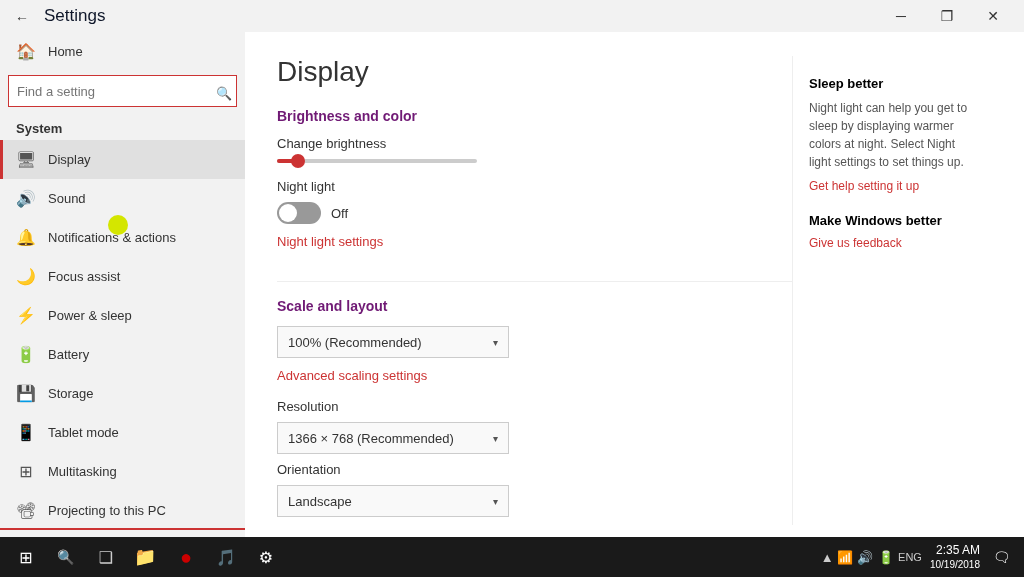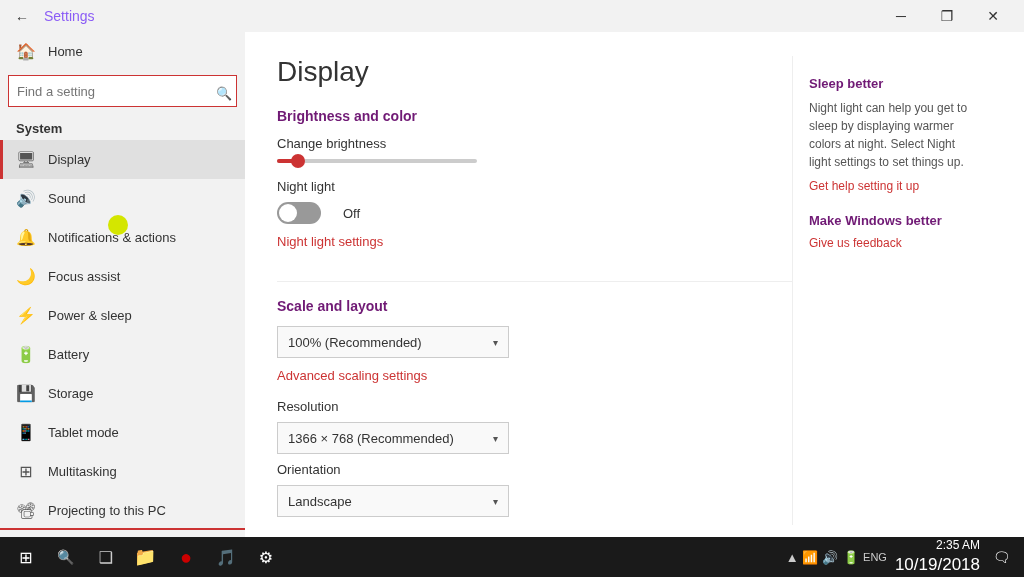--- a/index.html
+++ b/index.html
@@ -22,22 +22,22 @@
       justify-content: space-between;
       padding: 0 8px;
       flex-shrink: 0;
     }
     .title-bar-left {
       display: flex;
       align-items: center;
       gap: 8px;
     }
     .title-bar-title {
-      font-size: 14px;
-      color: #8b5cf6;
+      font-size: 17px;
+      color: #0f172a;
     }
     .title-bar-controls {
       display: flex;
       align-items: center;
     }
     .title-bar-btn {
       width: 46px;
       height: 32px;
       display: flex;
       align-items: center;
@@ -192,21 +192,21 @@
       border-radius: 50%;
       position: absolute;
       left: 14px;
       top: -5px;
     }
 
     
     .toggle-row {
       display: flex;
       align-items: center;
-      gap: 22px;
+      gap: 10px;
       margin-bottom: 8px;
     }
     .toggle {
       width: 44px;
       height: 22px;
       background: #999;
       border-radius: 11px;
       position: relative;
       cursor: pointer;
     }
@@ -262,21 +262,21 @@
     .right-panel {
       width: 200px;
       background: #fff;
       padding: 20px 16px;
       flex-shrink: 0;
       border-left: 1px solid #eee;
     }
     .panel-section-title {
       font-size: 13px;
       font-weight: 600;
-      color: #701a75;
+      color: #000000;
       margin-bottom: 8px;
     }
     .panel-text {
       font-size: 12px;
       color: #555;
       line-height: 1.5;
       margin-bottom: 8px;
     }
     .panel-link {
       color: #cc3333;
@@ -323,21 +323,21 @@
       align-items: center;
       gap: 4px;
       font-size: 13px;
       color: #ccc;
     }
     .taskbar-clock {
       text-align: right;
       line-height: 1.3;
     }
     .taskbar-clock .time { font-size: 12px; }
-    .taskbar-clock .date { font-size: 17px; }
+    .taskbar-clock .date { font-size: 10px; }
 
     
     .sidebar-item.highlighted {
       outline: 2px solid #cc3333;
     }
 
     .content-columns {
       display: flex;
       gap: 0;
     }

